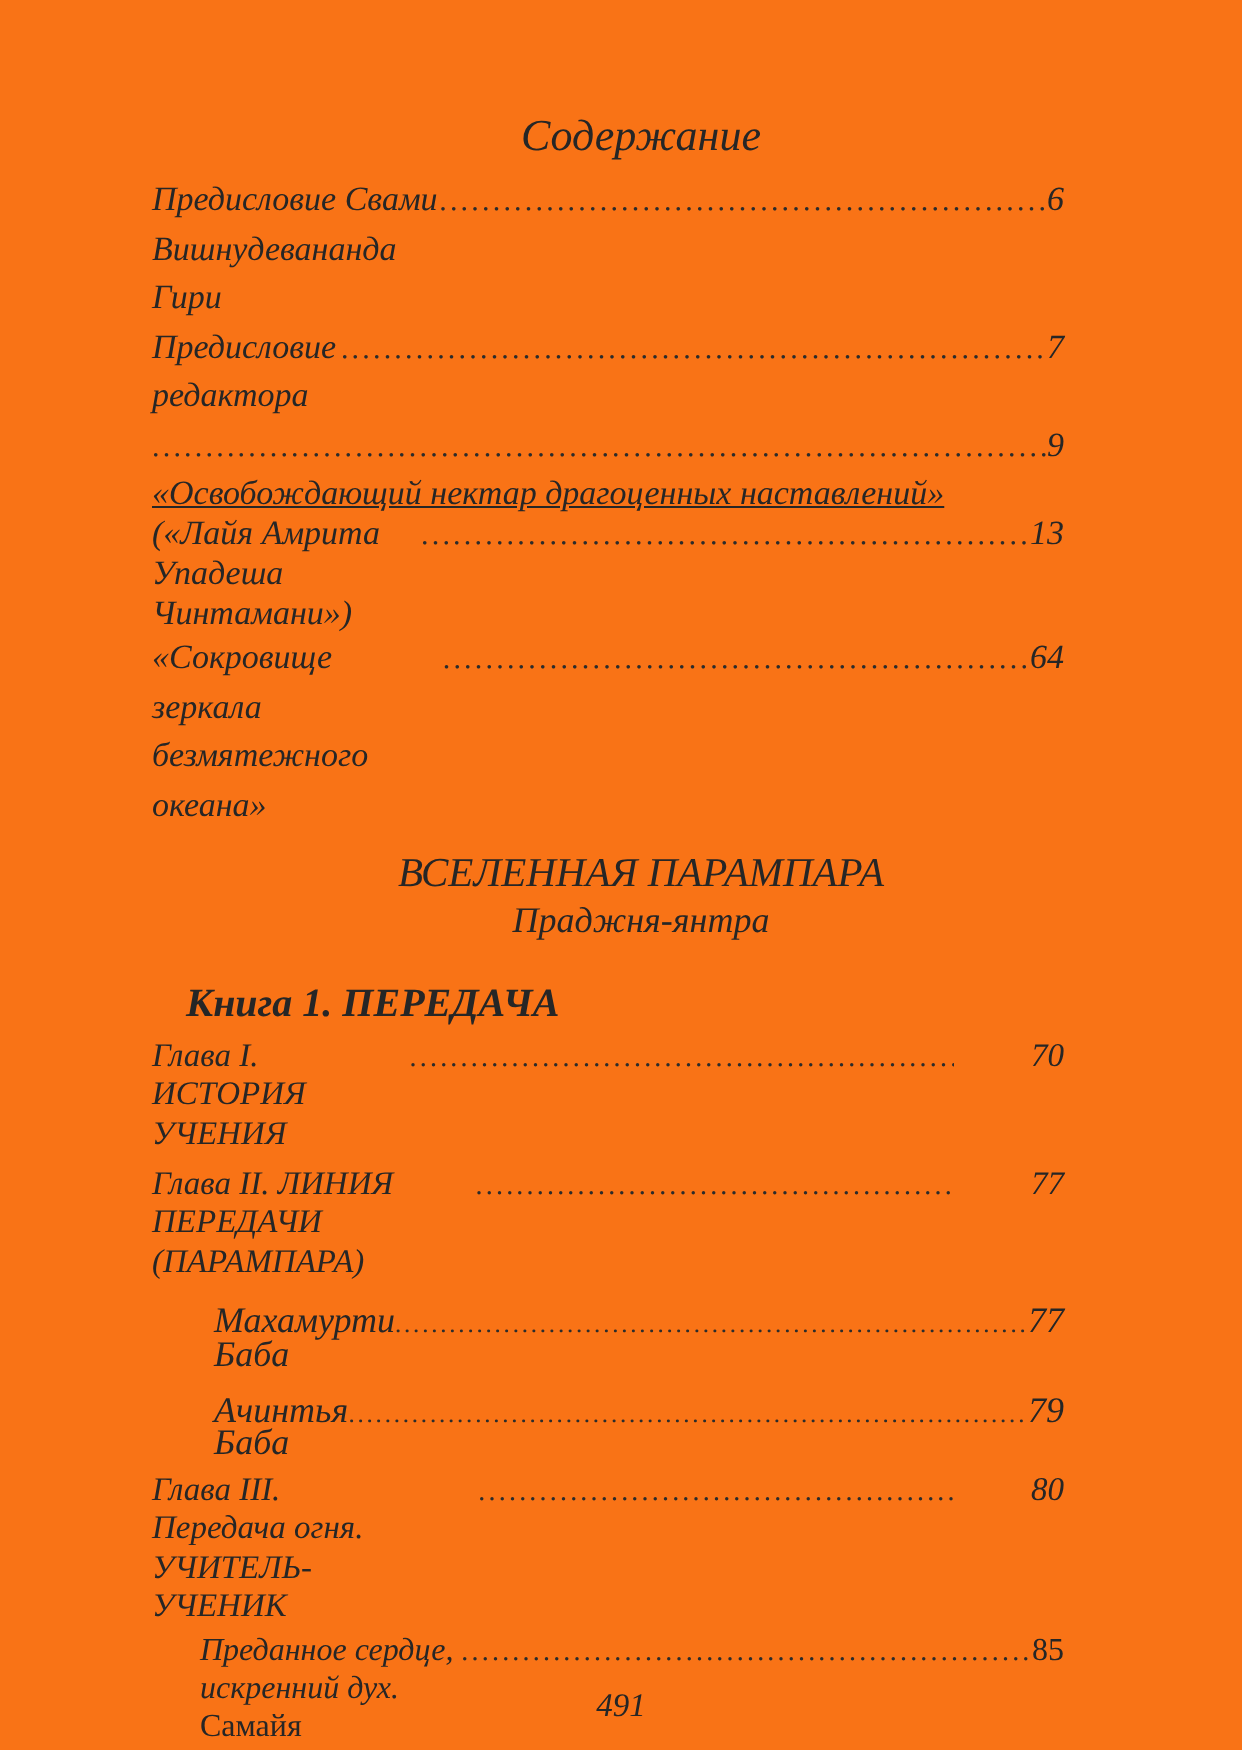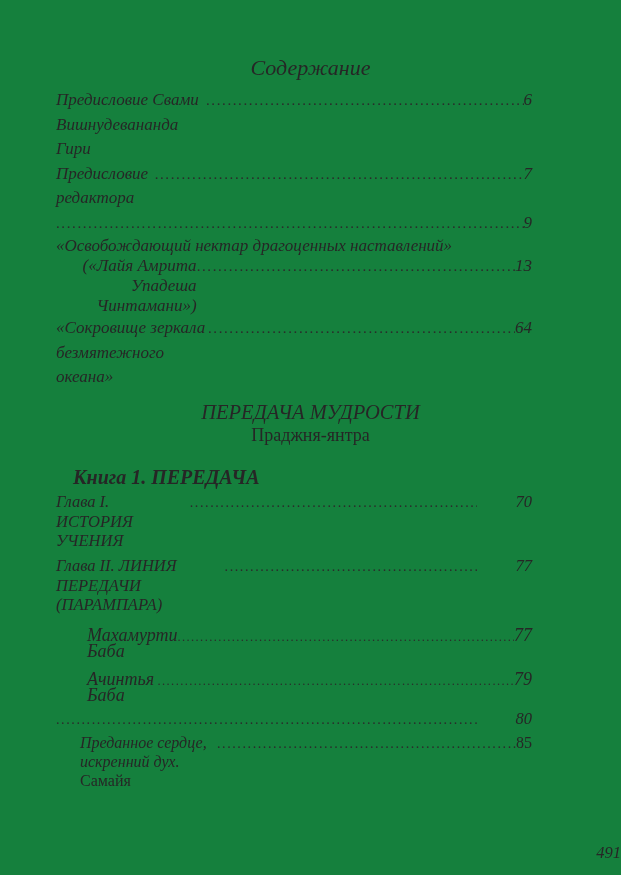--- a/index.html
+++ b/index.html
@@ -1,24 +1,24 @@
 <!DOCTYPE html>
 <html><head>
 <meta charset="utf-8">
 <style>
   html, body { margin: 0; padding: 0; background: #e8e8e8; }
   * { box-sizing: border-box; }
   .page {
     position: relative;
     width: 621px; height: 875px;
     margin: 0 auto;
-    background: #15803d;
+    background: #f97316;
     color: #262626;
     font-family: "Liberation Serif", "DejaVu Serif", serif;
-    padding: 54px 89px 0 56px;
+    padding: 54px 89px 0 76px;
     overflow: hidden;
   }
   .full-center { margin-left: -56px; margin-right: -89px; text-align: center; }
 
   .doc-title {
     font-style: italic; font-weight: normal;
     font-size: 22px; line-height: 28px;
     margin: 0 -89px 6px -56px; text-align: center;
   }
 
@@ -29,27 +29,27 @@
           font-style: normal; color: #2b2b2b; }
   .dots::after {
     content: "..........................................................................................................................";
     letter-spacing: 1.6px; font-size: 14px;
   }
   .pg { white-space: nowrap; }
 
   
   .kind-front { font-size: 17px; line-height: 24.6px; font-style: italic; }
   .kind-front .dots::after { font-size: 15px; }
-  .f-tight { line-height: 20.5px; }
-  .f-cont  { line-height: 20px; text-align: right; }
+  .f-tight { line-height: 20.5px; text-decoration: underline; }
+  .f-cont  { line-height: 20px; }
 
   
   .section-head { margin-top: 11px; }
   .section-title   { font-style: italic; font-size: 20.5px; line-height: 23px; font-weight: normal; margin: 0; }
-  .section-subtitle{ font-size: 18px;  line-height: 22px; font-weight: normal; margin: 0; }
+  .section-subtitle{ font-style: italic; font-size: 18px;  line-height: 22px; font-weight: normal; margin: 0; }
 
   
   .book-head {
     margin-top: 22px; margin-bottom: 4px; padding-left: 17px;
     font-style: italic; font-weight: bold; font-size: 20px; line-height: 19px;
   }
 
   
   .kind-chapter { font-size: 16.5px; line-height: 19.5px; margin-top: 5.5px; font-style: italic; gap: 39px; }
   .kind-sub     { font-size: 16px;   line-height: 19px;   margin-top: 3px;   font-style: normal; }
@@ -60,21 +60,21 @@
   .in-0 { padding-left: 0; }
   .in-1 { padding-left: 24px; }
   .in-2 { padding-left: 31px; }
 
   
   .s-italic { font-style: italic; }
   .s-roman  { font-style: normal; }
 
   .folio {
     position: absolute; bottom: 12px; left: 0; right: 0;
-    text-align: right; font-style: italic; font-size: 16.5px;
+    text-align: center; font-style: italic; font-size: 16.5px;
   }
 </style>
 </head>
 <body>
 
 <div class="page">
 
   <h1 class="doc-title">Содержание</h1>
 
   <div id="front-matter">
@@ -101,21 +101,21 @@
         <span class="pg s-italic">13</span>
       </div>
       <div class="row kind-front in-0">
         <span class="txt"><span class="seg s-italic">«Сокровище зеркала безмятежного океана»</span></span>
         <span class="dots"></span>
         <span class="pg s-italic">64</span>
       </div>
     </div>
 
   <div class="section-head full-center">
-    <div class="section-title">ПЕРЕДАЧА МУДРОСТИ</div>
+    <div class="section-title">ВСЕЛЕННАЯ ПАРАМПАРА</div>
     <div class="section-subtitle">Праджня-янтра</div>
   </div>
 
   <div class="book-head">Книга 1. ПЕРЕДАЧА</div>
 
   <div id="toc-list">
       <div class="row kind-chapter in-0">
         <span class="txt"><span class="seg s-italic">Глава I. ИСТОРИЯ УЧЕНИЯ</span></span>
         <span class="dots"></span>
         <span class="pg s-italic">70</span>
@@ -129,20 +129,21 @@
         <span class="txt"><span class="seg s-italic">Махамурти Баба</span></span>
         <span class="dots"></span>
         <span class="pg s-italic">77</span>
       </div>
       <div class="row kind-detail in-2">
         <span class="txt"><span class="seg s-italic">Ачинтья Баба</span></span>
         <span class="dots"></span>
         <span class="pg s-italic">79</span>
       </div>
       <div class="row kind-chapter in-0">
+        <span class="txt"><span class="seg s-italic">Глава III. Передача огня. УЧИТЕЛЬ-УЧЕНИК</span></span>
         <span class="dots"></span>
         <span class="pg s-italic">80</span>
       </div>
       <div class="row kind-sub in-1">
         <span class="txt"><span class="seg s-italic">Преданное сердце, искренний дух. </span><span class="seg s-roman">Самайя</span></span>
         <span class="dots"></span>
         <span class="pg s-roman">85</span>
       </div>
     </div>
 

